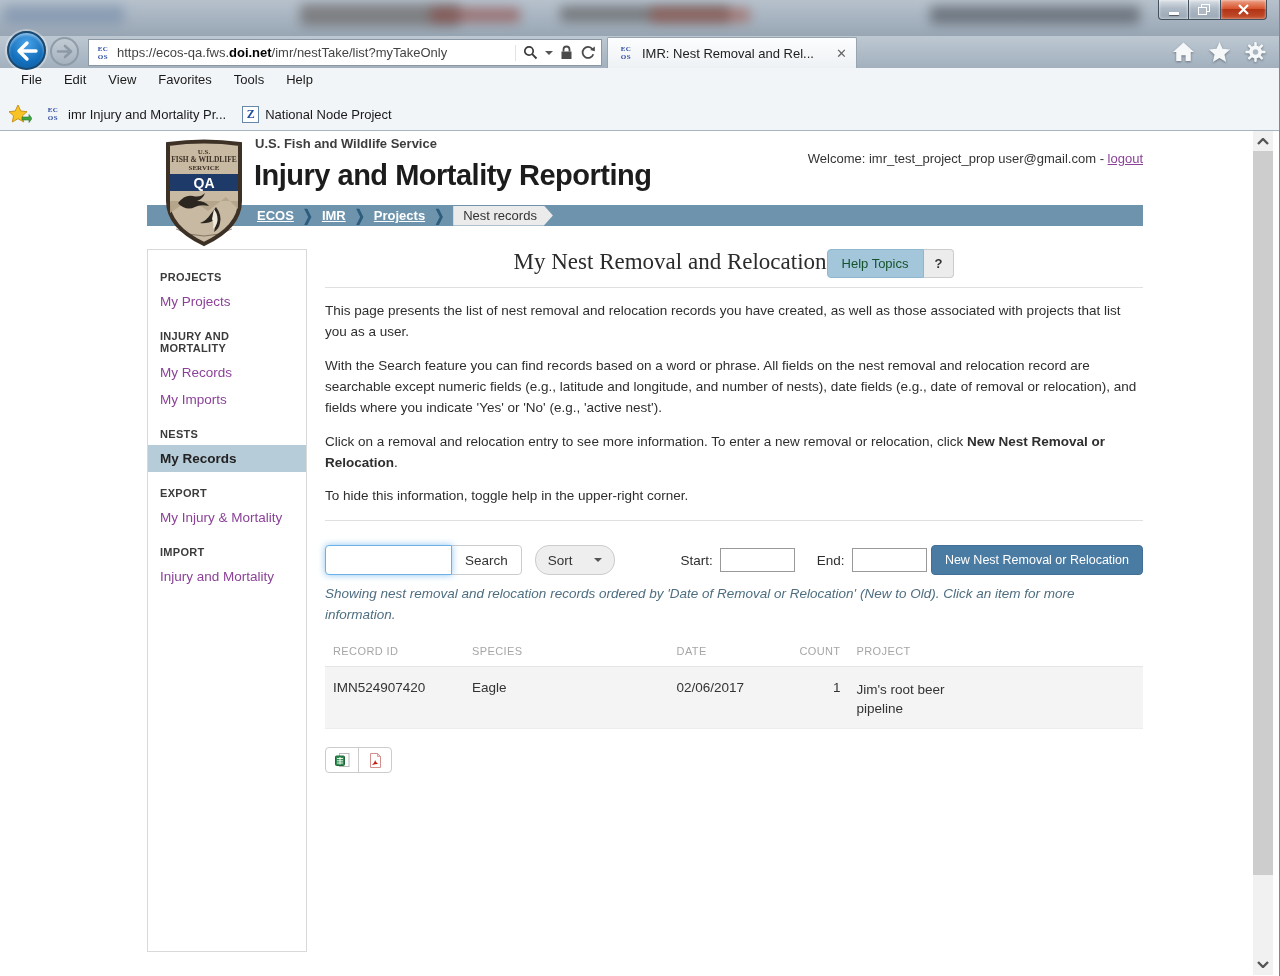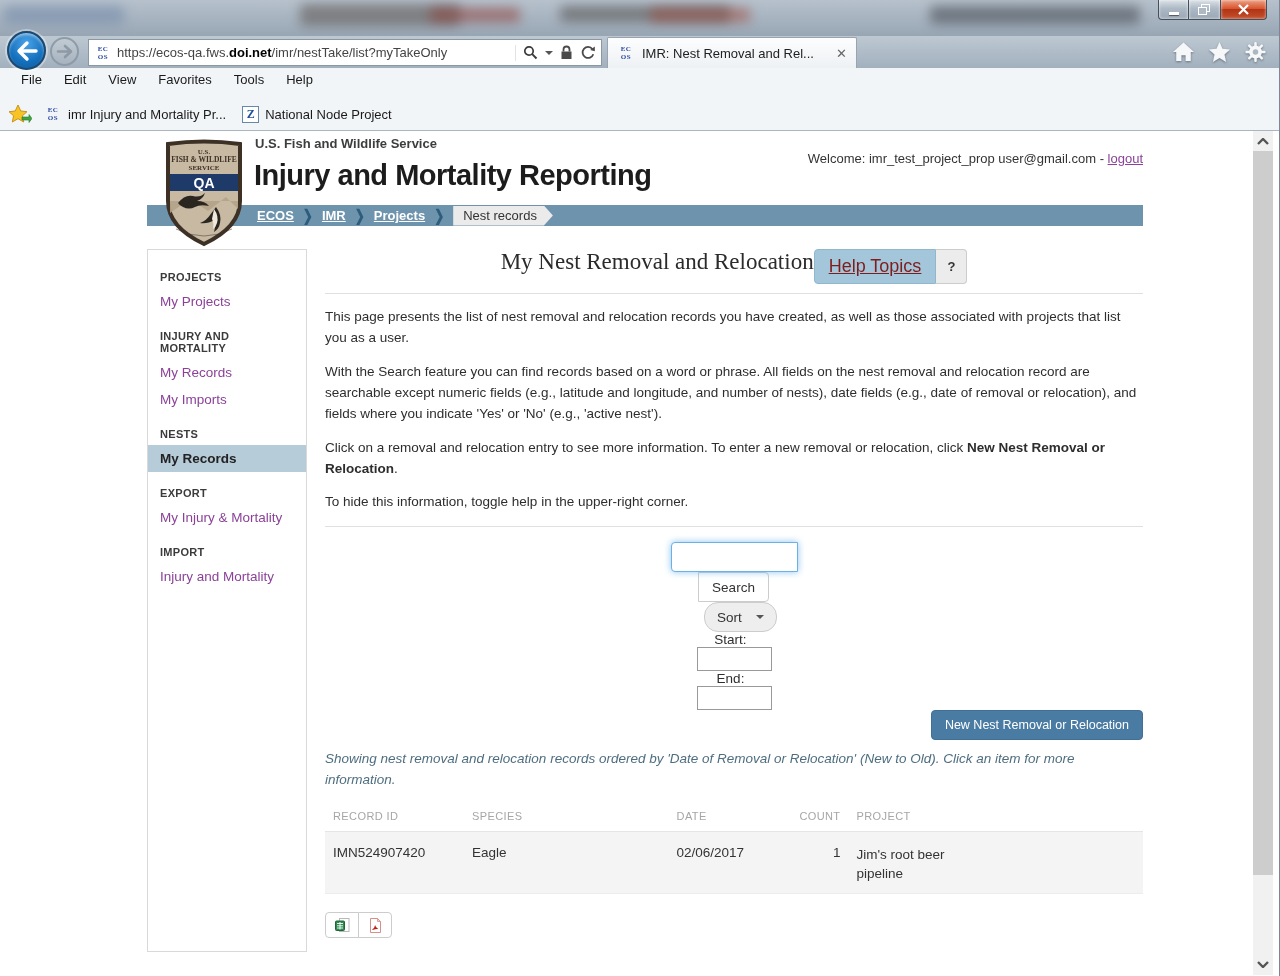--- a/index.html
+++ b/index.html
@@ -104,37 +104,37 @@
     padding:6px 0 20px; flex:none; }
   .sb-h { font-size:11px; font-weight:700; color:#3b3b3b; padding:15px 12px 5px; letter-spacing:.3px; }
   .sb-i { display:block; font-size:13.5px; color:#8b4198; padding:6px 12px; text-decoration:none; }
   .sb-i.active { background:#b7ccd9; color:#222; font-weight:700; }
 
   .main { margin-left:18px; width:818px; }
   .heading-row { display:flex; justify-content:center; align-items:flex-start; }
   h1.page-title { font-family:"Liberation Serif","DejaVu Serif",serif; font-size:23px;
     font-weight:500; color:#2b2b2b; }
   .help-group { display:flex; }
-  .btn-help { background:#a3c6da; border:1px solid #8fb8cf; color:#7f1d1d; font-size:18px;
-    padding:6px 14px; border-radius:4px 0 0 4px;text-decoration:underline; }
+  .btn-help { background:#a3c6da; border:1px solid #8fb8cf; color:#14532d; font-size:13px;
+    padding:6px 14px; border-radius:4px 0 0 4px; }
   .btn-qmark { background:#ececec; border:1px solid #ccc; border-left:none; color:#333;
     font-weight:700; font-size:13px; padding:6px 11px; border-radius:0 4px 4px 0; }
   hr.rule { border:none; border-top:1px solid #e0e0e0; margin:9px 0 13px; }
   .main p { font-size:13.5px; color:#2e2e2e; line-height:1.55; margin-bottom:13px; }
   .note-italic { }
 
   
-  .filter { display:flex; align-items:center; margin:15px 0 9px;flex-direction:column; }
+  .filter { display:flex; align-items:center; margin:24px 0 9px; }
   .search-input { width:127px; height:30px; border:1px solid #6cb0e8; border-radius:4px 0 0 4px;
     box-shadow:0 0 7px rgba(102,175,233,.75); outline:none; padding:0 8px; position:relative; z-index:1; }
   .btn-search { height:30px; padding:0 13px; background:#fff; border:1px solid #ccc;
     margin-left:-1px; border-radius:0 4px 4px 0; font-size:13.5px; color:#333; }
   .btn-sort { margin-left:13px; height:30px; padding:4px 12px; background:#eee;
     border:1px solid #ccc; border-radius:14px; color:#333; font-size:13.5px;
-    display:flex; align-items:center; gap:14px; }
+    display:flex; align-items:center; gap:21px; }
   .spacer-a { width:66px; } .spacer-b { width:22px; }
   .date-label { font-size:13.5px; color:#2e2e2e; margin-right:7px; }
   .date-input { width:75px; height:24px; border:1px solid #999; padding:0 4px; }
   .btn-new { margin-left:auto; background:#4a7ba3; border:1px solid #416f96; color:#fff;
     font-size:12.5px; padding:7px 13px; border-radius:4px; }
 
   .showing { font-size:13.5px; font-style:italic; color:#4e6e80; line-height:1.5;
     margin:6px 0 12px; }
 
   

